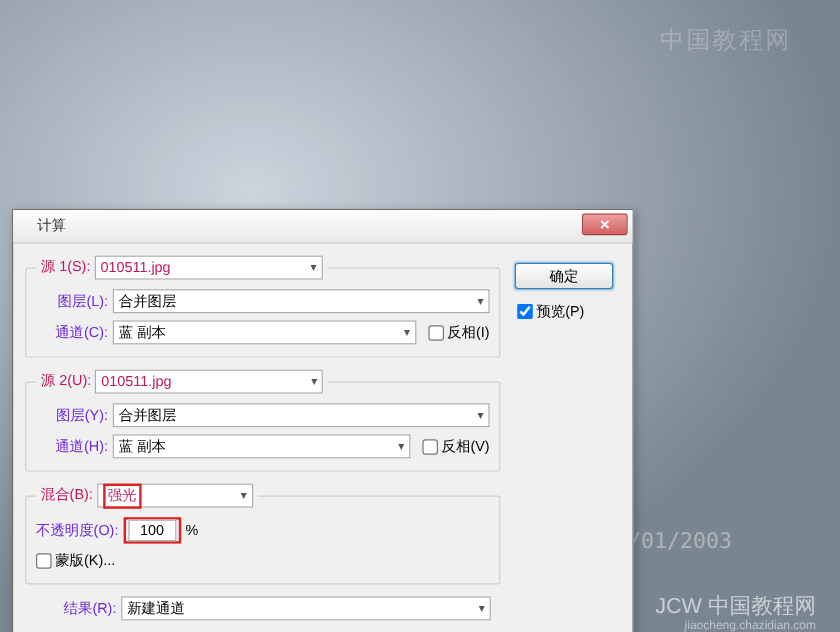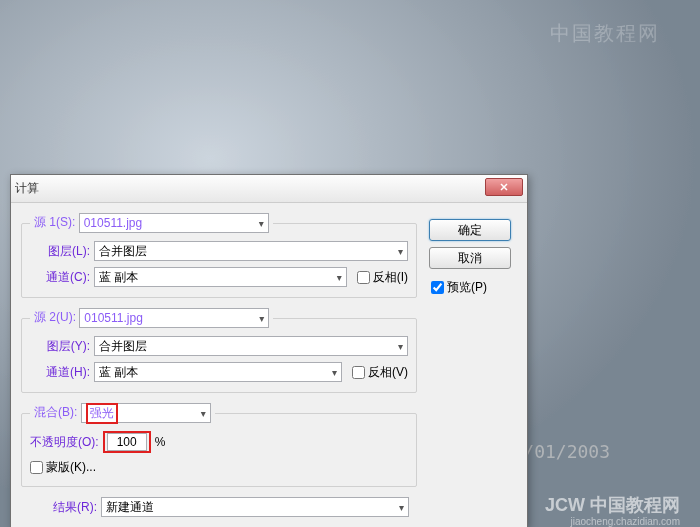--- a/index.html
+++ b/index.html
@@ -1,31 +1,31 @@
 <!DOCTYPE html>
 <html><head>
 <meta charset="utf-8">
 <style>
 *{box-sizing:border-box;margin:0;padding:0;font-family:"Microsoft YaHei",SimSun,sans-serif;font-size:12px}
 body{width:700px;height:527px;background:linear-gradient(135deg,#8a95a0,#a8b0b8,#7d8a95);position:relative;overflow:hidden}
 .bg{position:absolute;inset:0;background:radial-gradient(ellipse at 30% 30%,#c5cdd5,#7a8590 70%);filter:contrast(1.1)}
 .wm{position:absolute;top:20px;right:40px;font-size:20px;color:rgba(255,255,255,.25);font-weight:normal;letter-spacing:2px}
-.wm2{position:absolute;bottom:10px;right:20px;font-size:18px;color:rgba(255,255,255,.6);font-weight:bold}
+.wm2{position:absolute;bottom:10px;right:20px;font-size:18px;color:rgba(255,255,255,.6);font-weight:normal}
 .wm3{position:absolute;bottom:0;right:20px;font-size:10px;color:rgba(255,255,255,.5)}
 .date{position:absolute;bottom:65px;right:90px;font-size:18px;color:rgba(200,200,200,.7);font-family:monospace}
 .dialog{position:absolute;left:10px;top:174px;width:518px;background:#f0f0f0;border:1px solid #707070;box-shadow:2px 2px 8px rgba(0,0,0,.3)}
-.titlebar{height:28px;background:linear-gradient(#fdfdfd,#e8e8e8);border-bottom:1px solid #ccc;display:flex;align-items:center;padding:0 4px;position:relative}
+.titlebar{height:28px;background:linear-gradient(#fdfdfd,#e8e8e8);border-bottom:1px solid #ccc;display:flex;align-items:center;padding:0 20px;position:relative}
 .titlebar span{color:#333}
 .close{position:absolute;right:4px;top:3px;width:38px;height:18px;background:linear-gradient(#f0a0a0,#d06060);border:1px solid #a04040;border-radius:2px;display:flex;align-items:center;justify-content:center;color:#fff;font-size:10px}
 .close svg{width:8px;height:8px}
 .body{padding:10px;display:flex;gap:12px}
 .left{flex:1}
 .right{width:88px;padding-top:6px}
 fieldset{border:1px solid #d0d0d0;border-radius:2px;padding:8px 8px 10px;margin-bottom:10px;background:#f0f0f0}
-legend{padding:0 4px;color:#8b5cf6}
+legend{padding:0 4px;color:#be185d}
 .row{display:flex;align-items:center;margin-bottom:6px;gap:4px}
 .row:last-child{margin-bottom:0}
 .lbl{text-align:right;color:#6d28d9}
 .sel{flex:1;height:20px;border:1px solid #abadb3;background:#fff;display:flex;align-items:center;padding:0 4px;position:relative}
 .sel::after{content:"▾";position:absolute;right:4px;color:#555;font-size:10px}
 .chk{display:flex;align-items:center;gap:3px;margin-left:6px}
 .chk input{width:13px;height:13px}
 .btn{width:82px;height:22px;background:linear-gradient(#fefefe,#e4e4e4);border:1px solid #8e8f8f;border-radius:3px;display:flex;align-items:center;justify-content:center;margin-bottom:6px;cursor:pointer}
 .btn.primary{border:1px solid #3c7fb1;box-shadow:0 0 2px #6bb0e0}
 .hl{border:2px solid #e02020;padding:0 2px;display:inline-block}
@@ -113,20 +113,19 @@
       </fieldset>
 
       <div class="row" style="padding:0 8px">
         <span class="lbl" style="width:68px">结果(R):</span>
         <div class="sel">新建通道</div>
       </div>
 
     </div>
     <div class="right">
       <div class="btn primary">确定</div>
-      <div class="btn">取消</div>
       <label class="chk" style="margin:10px 0 0 2px">
         <input type="checkbox" checked="" style="">
         <span>预览(P)</span>
       </label>
     </div>
   </div>
 </div>
 
 </body></html>

